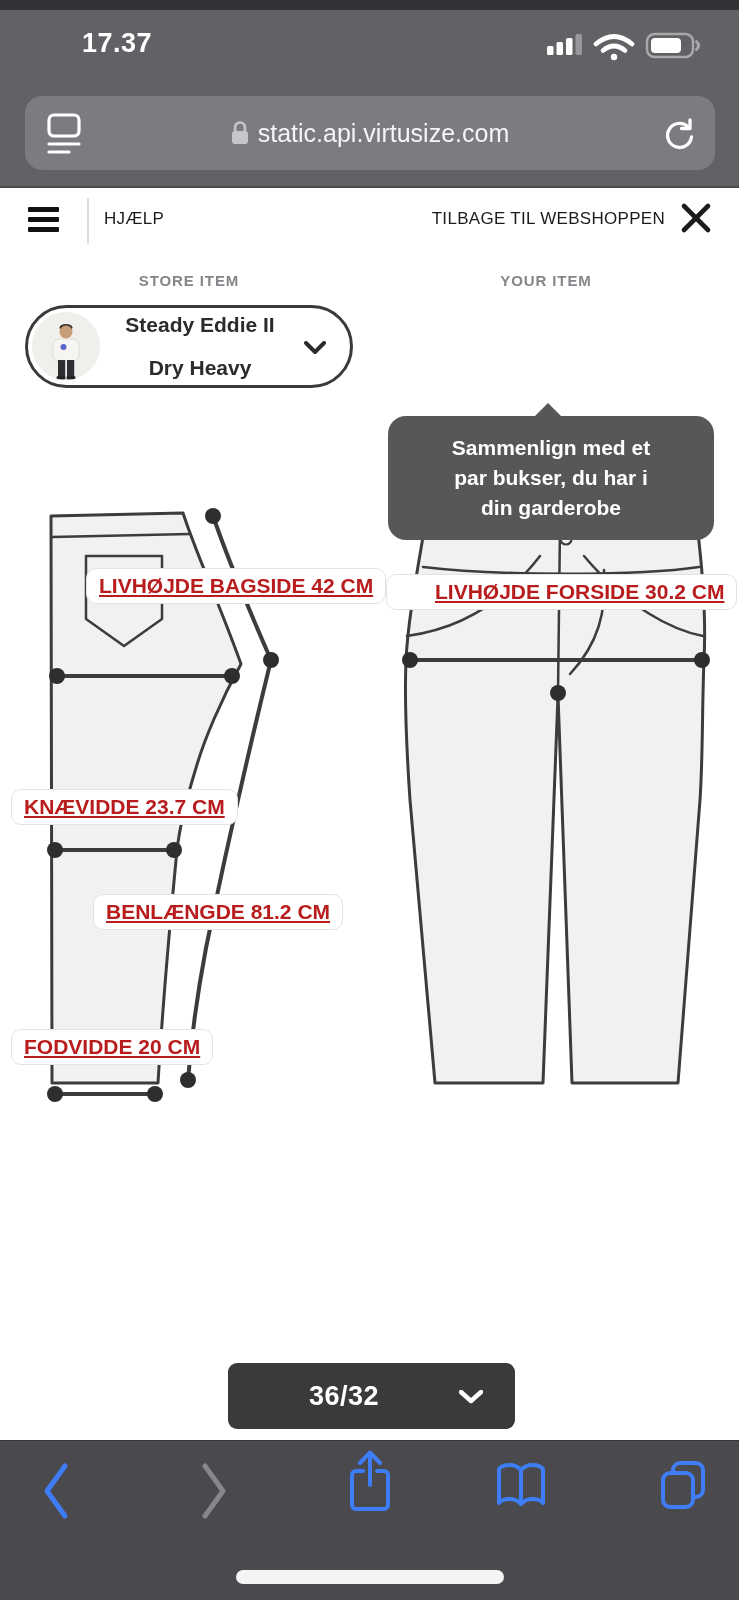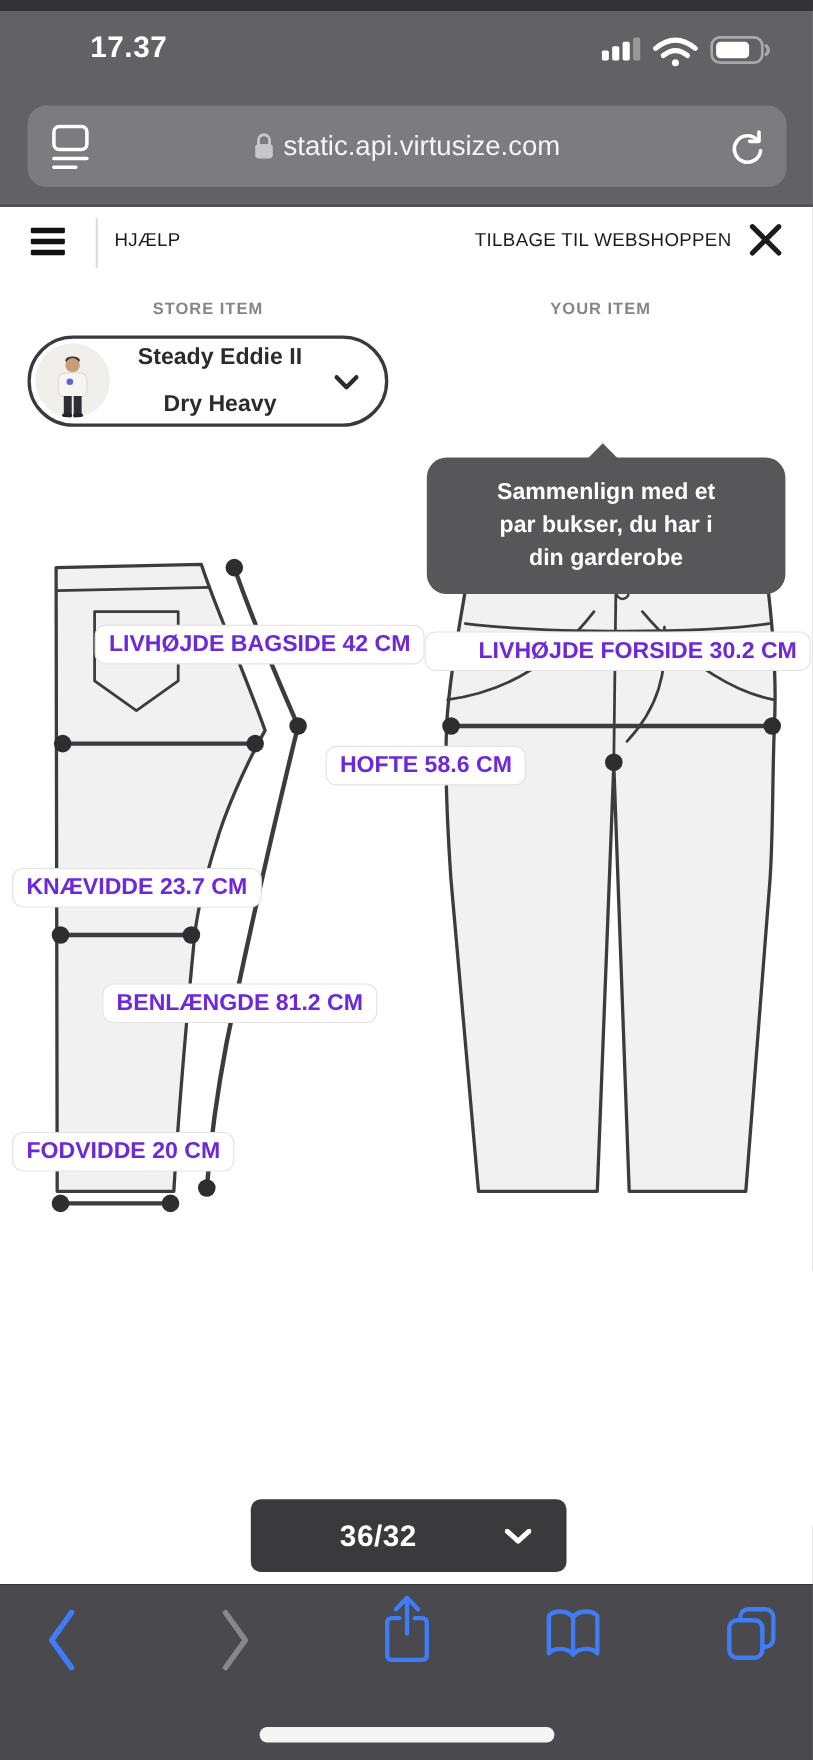--- a/index.html
+++ b/index.html
@@ -40,21 +40,21 @@
   .compare-label{position:absolute;left:0;right:60px;top:0;bottom:0;display:flex;align-items:center;justify-content:center;color:#fff;font-size:23px;font-weight:bold;}
   .tape-circle{position:absolute;right:6px;top:5px;width:72px;height:72px;border-radius:50%;background:#fdfdfd;display:flex;align-items:center;justify-content:center;}
 
   
   .tooltip{left:388px;top:416px;width:326px;background:#57575a;border-radius:18px;color:#fff;
            font-size:21px;font-weight:bold;line-height:30px;text-align:center;padding:17px 20px;box-sizing:border-box;white-space:pre-line;z-index:5;}
   .tooltip-arrow{left:534px;top:403px;width:0;height:0;border-left:14px solid transparent;border-right:14px solid transparent;border-bottom:14px solid #57575a;z-index:5;}
 
   
   .mlabel{background:#fff;border:1.5px solid #e3e3e5;border-radius:10px;padding:5px 12px;
-          font-size:21px;font-weight:bold;color:#6d28d9;white-space:nowrap;z-index:4;display:flex;align-items:center;}
+          font-size:21px;font-weight:bold;color:#b91c1c;white-space:nowrap;z-index:4;display:flex;align-items:center;text-decoration:underline;}
   .m-bagside{left:86px;top:568px;}
   .m-forside{left:386px;top:574px;padding-left:48px;}
   .m-hofte{left:296px;top:678px;}
   .m-laar{left:11px;top:692px;}
   .m-knae{left:11px;top:789px;}
   .m-ben{left:93px;top:894px;}
   .m-fod{left:11px;top:1029px;}
 
   
   .size-btn{left:228px;top:1363px;width:287px;height:66px;background:#3a393b;border-radius:9px;cursor:pointer;}
@@ -190,21 +190,20 @@
         <circle cx="155" cy="614" r="8"></circle>
       <circle cx="188" cy="600" r="8"></circle>
       <circle cx="410" cy="180" r="8"></circle>
         <circle cx="702" cy="180" r="8"></circle>
       <circle cx="558" cy="213" r="8"></circle>
     </g>
   </svg>
 
   <div class="abs mlabel m-bagside">LIVHØJDE BAGSIDE 42 CM</div>
   <div class="abs mlabel m-forside">LIVHØJDE FORSIDE 30.2 CM</div>
-  <div class="abs mlabel m-hofte">HOFTE 58.6 CM</div>
   <div class="abs mlabel m-knae">KNÆVIDDE 23.7 CM</div>
   <div class="abs mlabel m-ben">BENLÆNGDE 81.2 CM</div>
   <div class="abs mlabel m-fod">FODVIDDE 20 CM</div>
 
   <div class="abs size-btn">
     <div class="size-value">36/32</div>
     <svg class="size-chevron" width="24" height="14" viewBox="0 0 24 14">
       <polyline points="2,2 12,11 22,2" fill="none" stroke="#fff" stroke-width="4.5" stroke-linecap="round" stroke-linejoin="round"></polyline>
     </svg>
   </div>

